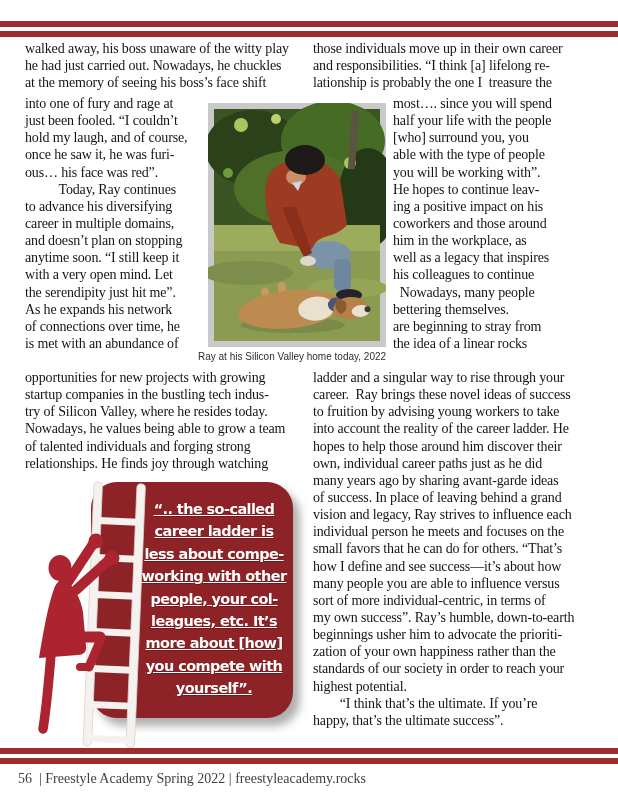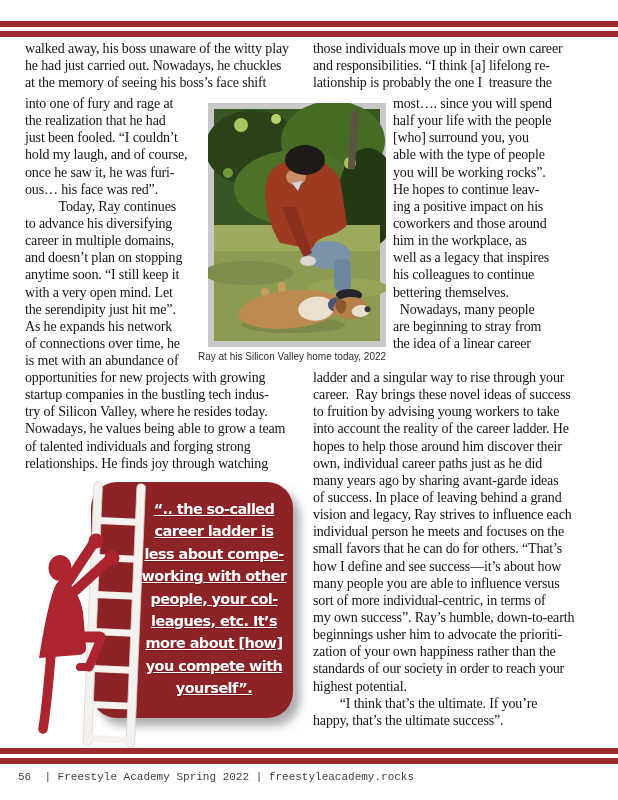--- a/index.html
+++ b/index.html
@@ -29,40 +29,39 @@
   .quote-text {
     position:absolute; left:138px; top:498px; width:152px; text-align:center;
     font-family:"DejaVu Sans", sans-serif; font-weight:bold; font-size:14.5px;
     line-height:22.4px; letter-spacing:-0.6px; color:#ffffff;
     text-shadow:0.5px 1px 0 rgba(70,0,0,0.35);
   }
   .quote-text .tline { height:22.4px;text-decoration:underline; }
   .illustration { position:absolute; left:30px; top:478px; width:140px; height:285px; }
   .footer {
     position:absolute; left:18px; top:771px;
-    font-family:Liberation Mono, monospace; font-size:11px;
+    font-family:Liberation Serif, serif; font-size:14px;
     color:var(--footer_text, #3f3f3f); white-space:pre;
   }
 </style>
 </head>
 <body>
 
 <div class="page">
 
   <div class="rule" style="top:21px"></div>
   <div class="rule" style="top:31px"></div>
 
   <div class="bodycol" style="left:25px; top:40px">
       <div class="tline">walked away, his boss unaware of the witty play</div>
       <div class="tline">he had just carried out. Nowadays, he chuckles</div>
       <div class="tline">at the memory of seeing his boss’s face shift</div>
     </div>
   <div class="bodycol" style="left:25px; top:95px">
       <div class="tline">into one of fury and rage at</div>
-      <div class="tline">the realization that he had</div>
       <div class="tline">just been fooled. “I couldn’t</div>
       <div class="tline">hold my laugh, and of course,</div>
       <div class="tline">once he saw it, he was furi-</div>
       <div class="tline">ous… his face was red”.</div>
       <div class="tline">&nbsp;&nbsp;&nbsp;&nbsp;&nbsp;&nbsp;&nbsp;&nbsp;&nbsp;&nbsp;Today, Ray continues</div>
       <div class="tline">to advance his diversifying</div>
       <div class="tline">career in multiple domains,</div>
       <div class="tline">and doesn’t plan on stopping</div>
       <div class="tline">anytime soon. “I still keep it</div>
       <div class="tline">with a very open mind. Let</div>
@@ -83,31 +82,31 @@
   <div class="bodycol" style="left:313px; top:40px">
       <div class="tline">those individuals move up in their own career</div>
       <div class="tline">and responsibilities. “I think [a] lifelong re-</div>
       <div class="tline">lationship is probably the one I&nbsp;&nbsp;treasure the</div>
     </div>
   <div class="bodycol" style="left:393px; top:95px">
       <div class="tline">most…. since you will spend</div>
       <div class="tline">half your life with the people</div>
       <div class="tline">[who] surround you, you</div>
       <div class="tline">able with the type of people</div>
-      <div class="tline">you will be working rocks”.</div>
+      <div class="tline">you will be working with”.</div>
       <div class="tline">He hopes to continue leav-</div>
       <div class="tline">ing a positive impact on his</div>
       <div class="tline">coworkers and those around</div>
       <div class="tline">him in the workplace, as</div>
       <div class="tline">well as a legacy that inspires</div>
       <div class="tline">his colleagues to continue</div>
+      <div class="tline">&nbsp;&nbsp;Nowadays, many people</div>
       <div class="tline">bettering themselves.</div>
-      <div class="tline">&nbsp;&nbsp;Nowadays, many people</div>
       <div class="tline">are beginning to stray from</div>
-      <div class="tline">the idea of a linear career</div>
+      <div class="tline">the idea of a linear rocks</div>
     </div>
   <div class="bodycol" style="left:313px; top:369px">
       <div class="tline">ladder and a singular way to rise through your</div>
       <div class="tline">career.&nbsp; Ray brings these novel ideas of success</div>
       <div class="tline">to fruition by advising young workers to take</div>
       <div class="tline">into account the reality of the career ladder. He</div>
       <div class="tline">hopes to help those around him discover their</div>
       <div class="tline">own, individual career paths just as he did</div>
       <div class="tline">many years ago by sharing avant-garde ideas</div>
       <div class="tline">of success. In place of leaving behind a grand</div>

